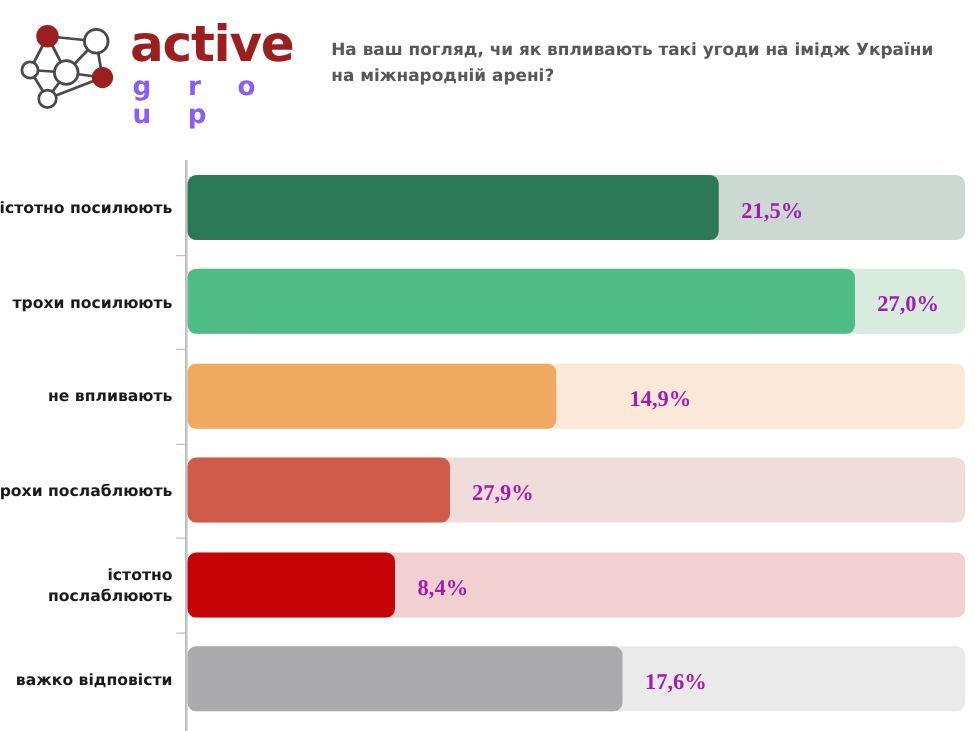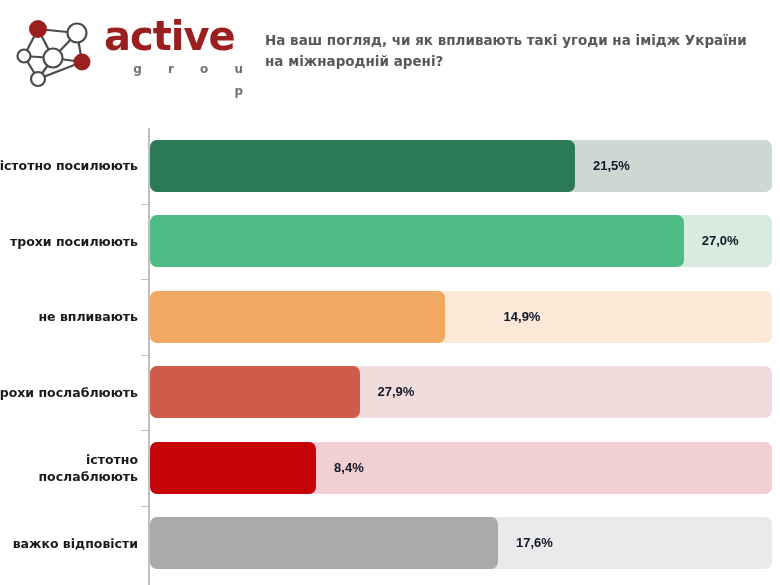--- a/index.html
+++ b/index.html
@@ -47,27 +47,26 @@
   .logo-active {
     font-family: "DejaVu Sans", sans-serif;
     font-size: 40px;
     font-weight: bold;
     color: #9c1f1f;
     letter-spacing: -1px;
     line-height: 44px;
   }
   .logo-group {
     font-family: "DejaVu Sans", sans-serif;
-    font-size: 12px;
-    font-weight: bold;
-    color: #737373;
+    font-size: 21px;
+    font-weight: bold;
+    color: #8b5cf6;
     letter-spacing: 11px;
     line-height: 22px;
     padding-left: 2px;
-    text-align: right;
   }
 
   .chart-title {
     position: absolute;
     left: 265px;
     top: 30px;
     width: 500px;
     text-align: left;
     font-family: "DejaVu Sans", sans-serif;
     font-size: 13.5px;
@@ -130,24 +129,24 @@
   .bar {
     position: absolute;
     left: 0;
     top: 0;
     height: 100%;
     border-radius: 7px;
   }
 
   .value {
     position: absolute;
-    font-family: Liberation Sans, sans-serif;
-    font-size: 13px;
-    font-weight: bold;
-    color: #0f172a;
+    font-family: Liberation Serif, serif;
+    font-size: 18px;
+    font-weight: bold;
+    color: #a21caf;
     white-space: nowrap;
   }
 </style>
 </head>
 <body>
 
 <div class="header">
 
   <div class="logo">
     <div class="logo-mark">

